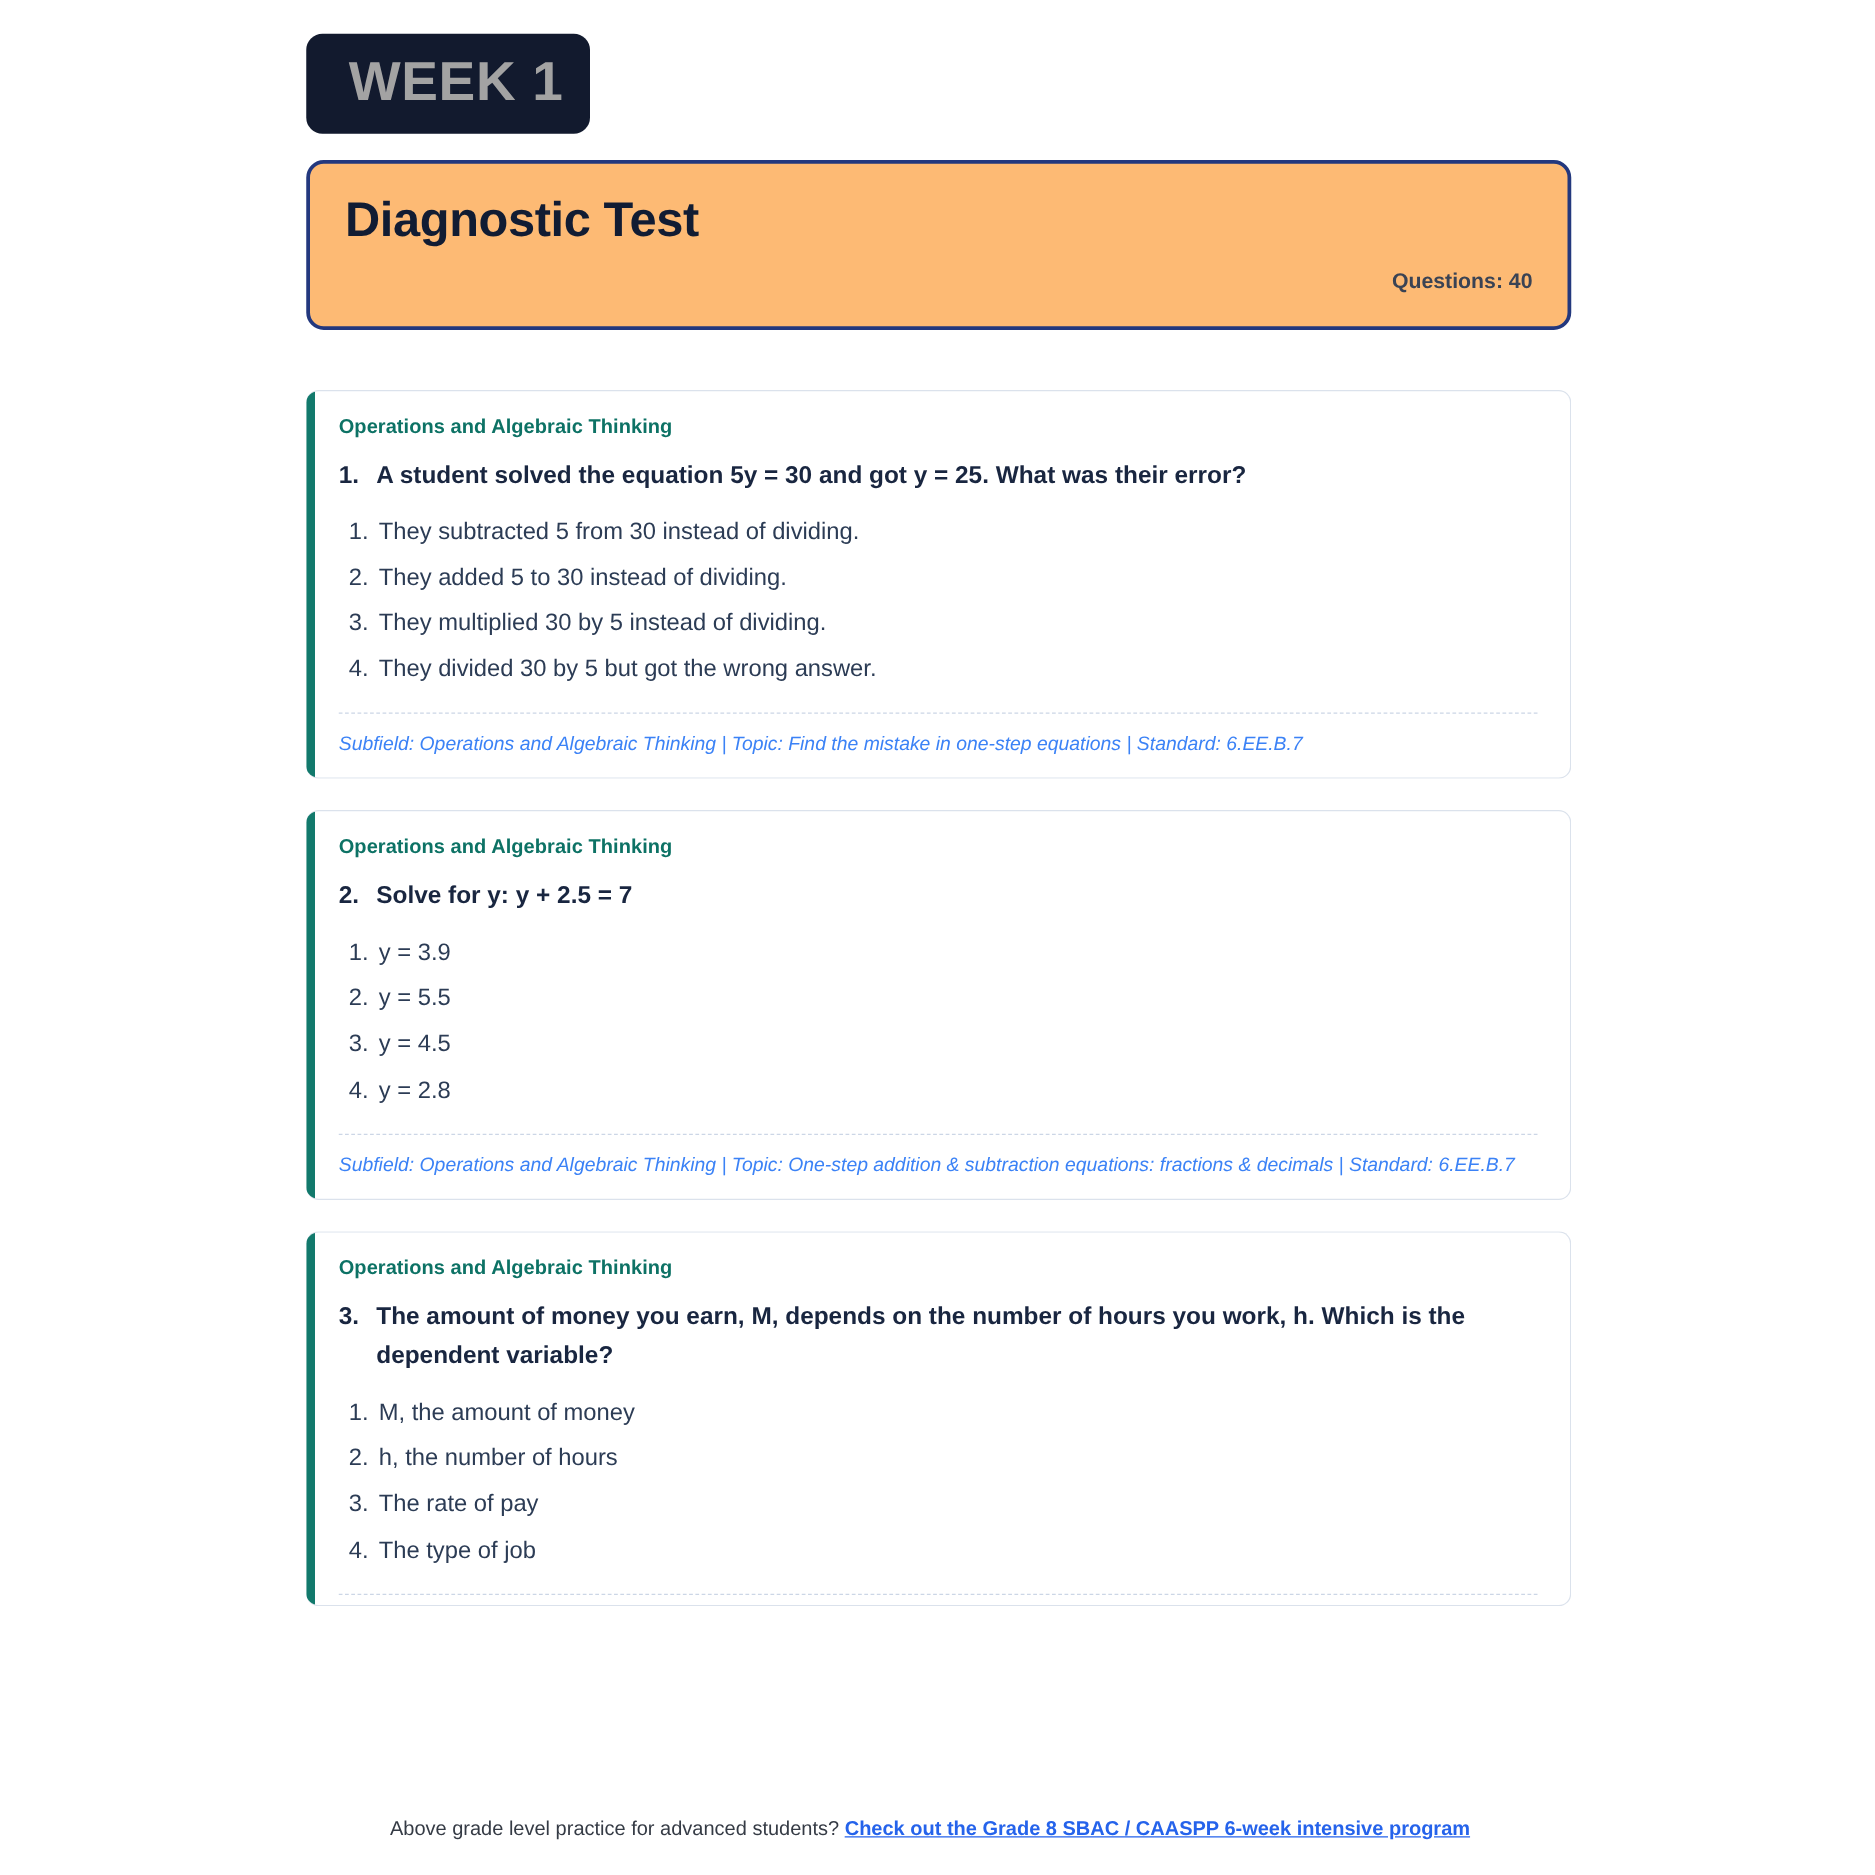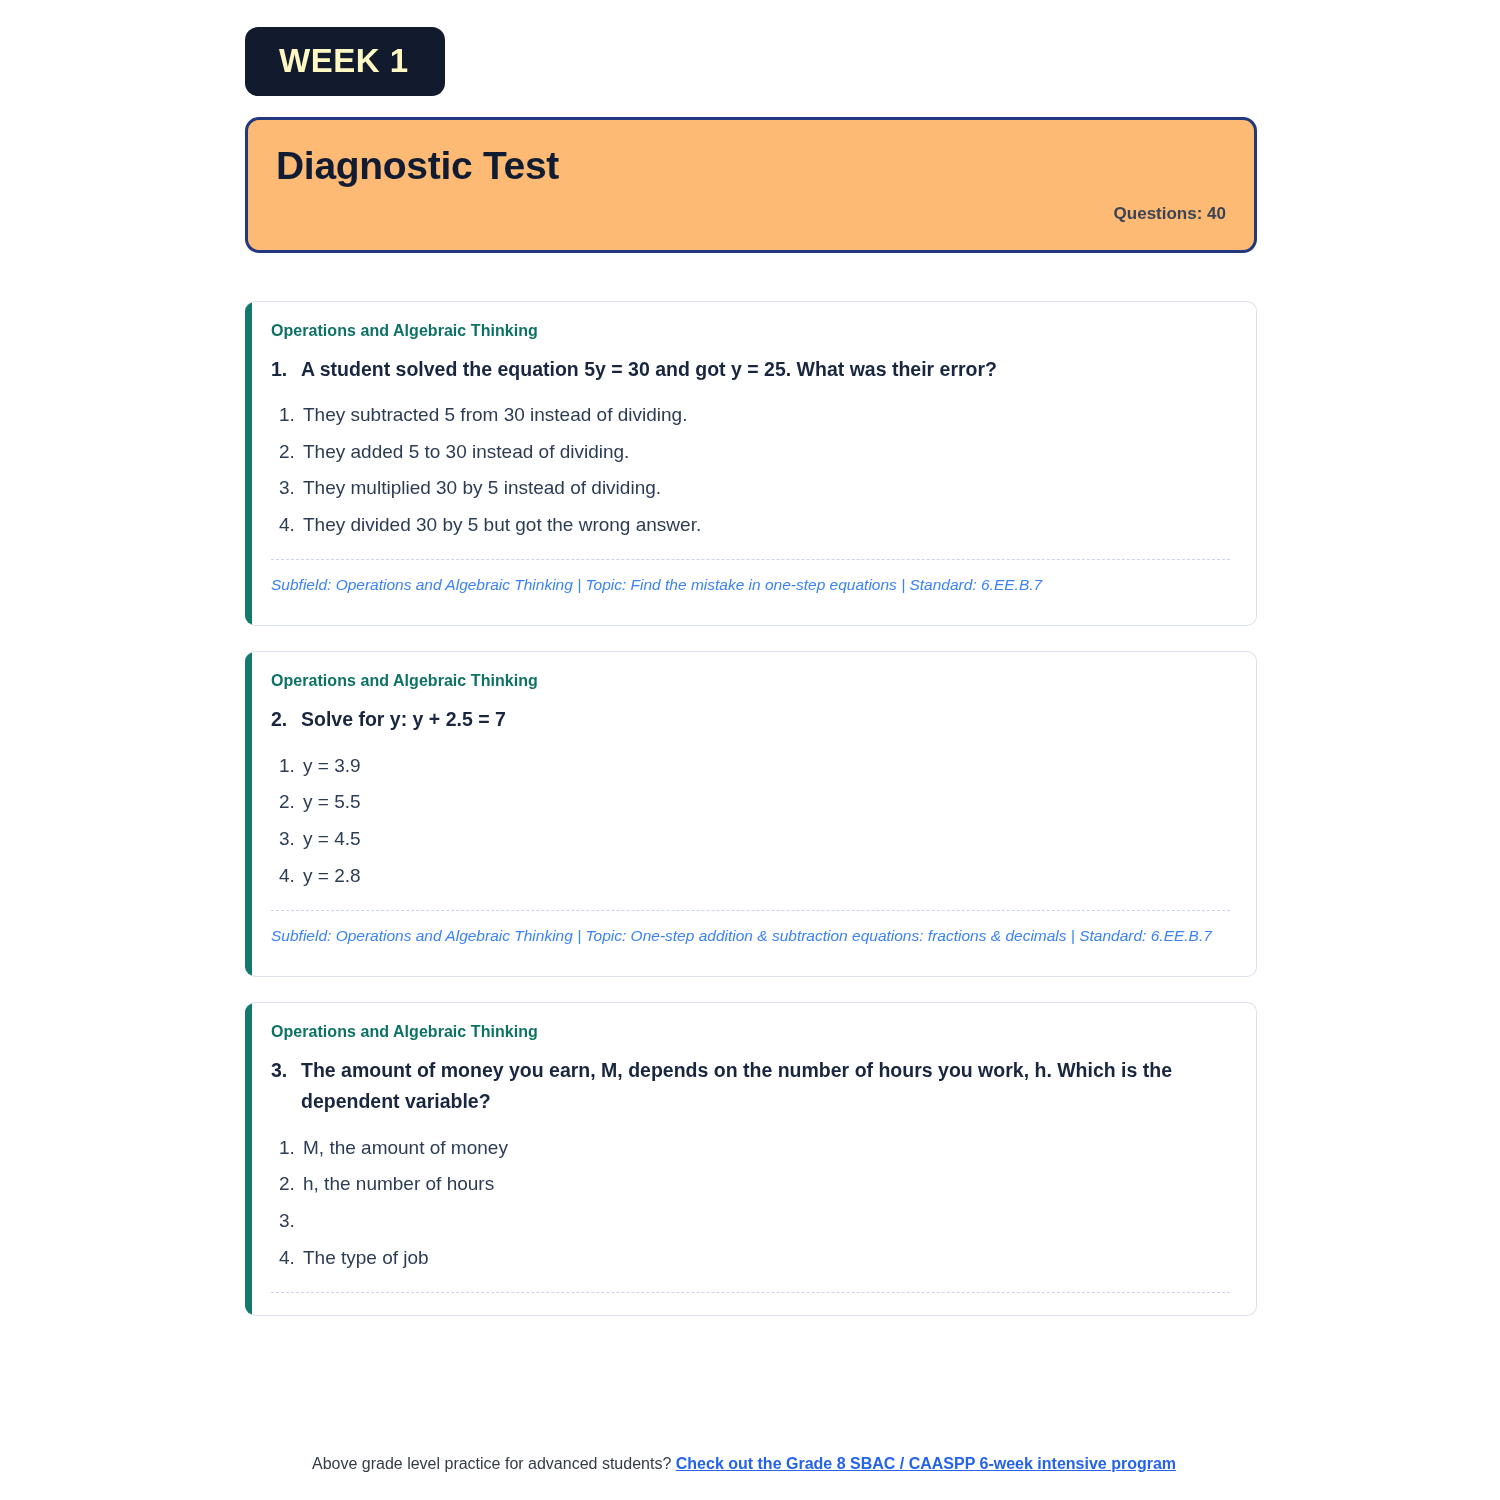--- a/index.html
+++ b/index.html
@@ -26,24 +26,24 @@
     position: absolute;
     left: 245px;
     top: 27px;
     width: 1012px;
   }
 
   
   .week-badge {
     display: inline-block;
     background: #121a2e;
-    color: #fef9c3;
+    color: #a3a3a3;
     border-radius: 13px;
-    padding: 17px 36px 19px 34px;
-    font-size: 33px;
+    padding: 17px 21px 19px 34px;
+    font-size: 44px;
     font-weight: bold;
     letter-spacing: 0.5px;
     line-height: 1;
   }
 
   
   .title-card {
     margin-top: 21px;
     background: #fdba74;
     border: 3px solid #23387e;
@@ -74,21 +74,21 @@
   }
   .qcard {
     position: relative;
     background: #ffffff;
     border: 1px solid #dbe2ec;
     border-left: none;
     border-radius: 10px;
     box-sizing: border-box;
     width: 1012px;
     margin-bottom: 25px;
-    padding: 20px 26px 22px 26px;
+    padding: 20px 26px 8px 26px;
     overflow: hidden;
   }
   .qcard::before {
     content: "";
     position: absolute;
     left: 0;
     top: 0;
     bottom: 0;
     width: 7px;
     background: #12796c;
@@ -243,20 +243,21 @@
             <li>
               <span class="onum">1.</span>
               <span class="otext">M, the amount of money</span>
             </li>
             <li>
               <span class="onum">2.</span>
               <span class="otext">h, the number of hours</span>
             </li>
             <li>
               <span class="onum">3.</span>
+              <span class="otext">The rate of pay</span>
             </li>
             <li>
               <span class="onum">4.</span>
               <span class="otext">The type of job</span>
             </li>
           </ul>
           <hr class="divider">
         </div>
       </div>
   </div>

